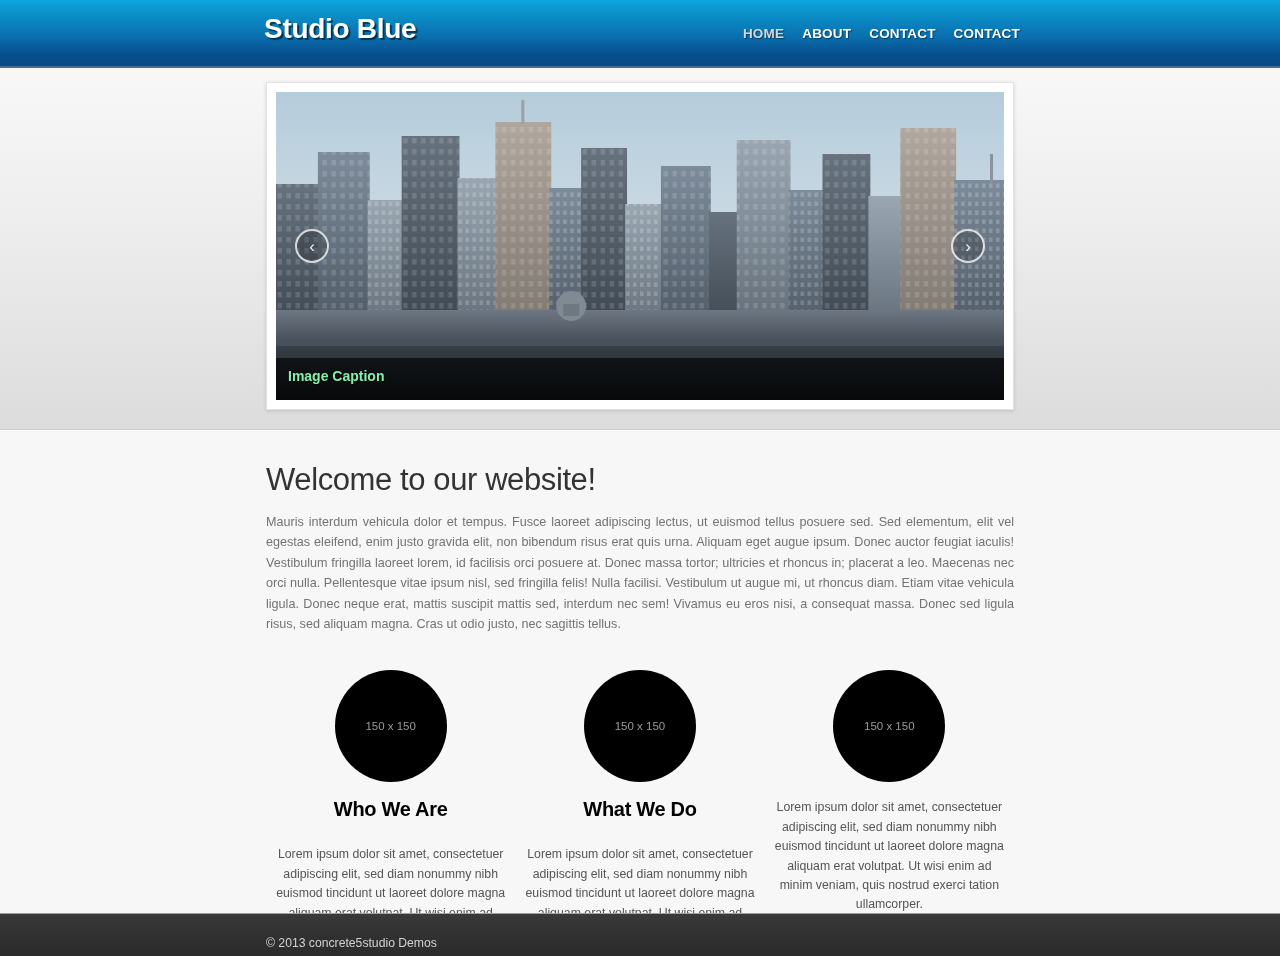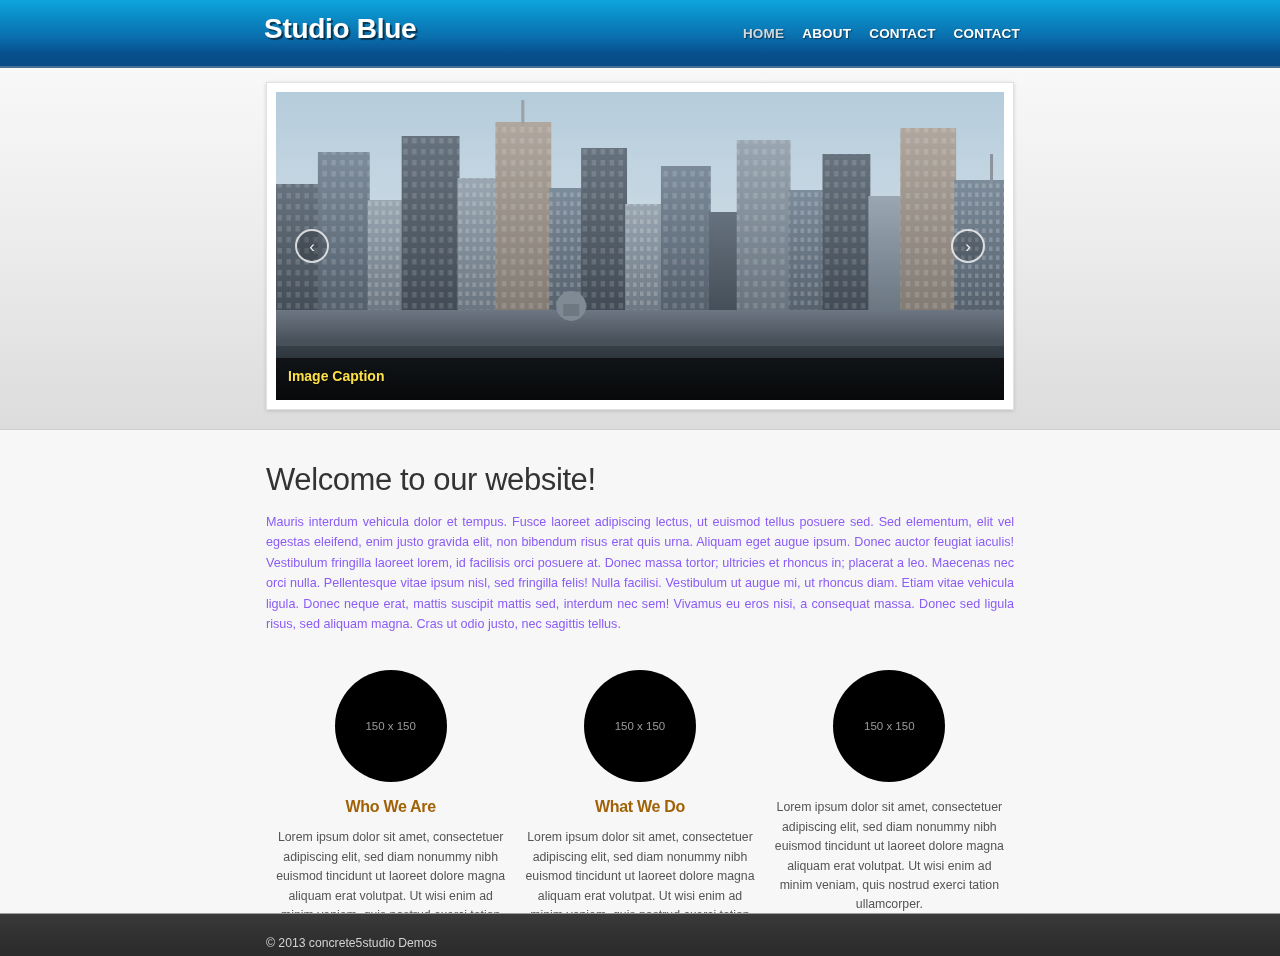--- a/index.html
+++ b/index.html
@@ -115,21 +115,21 @@
   .carousel-arrow.next { right: 19px; }
 
   .carousel-caption {
     position: absolute;
     left: 0; right: 0; bottom: 0;
     background: rgba(0,0,0,0.62);
     padding: 10px 12px 12px 12px;
     z-index: 5;
   }
   .caption-title {
-    color: #fde047;
+    color: #86efac;
     font-size: 14px;
     font-weight: bold;
     margin: 0 0 4px 0;
     text-shadow: 1px 1px 1px rgba(0,0,0,0.6);
   }
   .caption-text {
     color: #eaeaea;
     font-size: 12.4px;
     line-height: 1.42;
     margin: 0;
@@ -145,21 +145,21 @@
   .welcome-title {
     font-size: 31px;
     font-weight: normal;
     color: #333333;
     margin: 0 0 14px 0;
     letter-spacing: -0.4px;
   }
   .welcome-body {
     font-size: 12.6px;
     line-height: 1.62;
-    color: #8b5cf6;
+    color: #737373;
     margin: 0;
     text-align: justify;
   }
 
   .columns {
     display: flex;
     margin-top: 36px;
     gap: 0;
   }
   .col {
@@ -173,24 +173,24 @@
     border-radius: 50%;
     background: #000000;
     margin: 0 auto 16px auto;
     display: flex;
     align-items: center;
     justify-content: center;
     color: #9a9a9a;
     font-size: 11.5px;
   }
   .col-title {
-    font-size: 16px;
+    font-size: 20px;
     font-weight: bold;
-    color: #a16207;
-    margin: 0 0 12px 0;
+    color: #000000;
+    margin: 0 0 24px 0;
     letter-spacing: -0.3px;
   }
   .col-text {
     font-size: 12.3px;
     line-height: 1.58;
     color: #555555;
     margin: 0 0 14px 0;
   }
 
   

